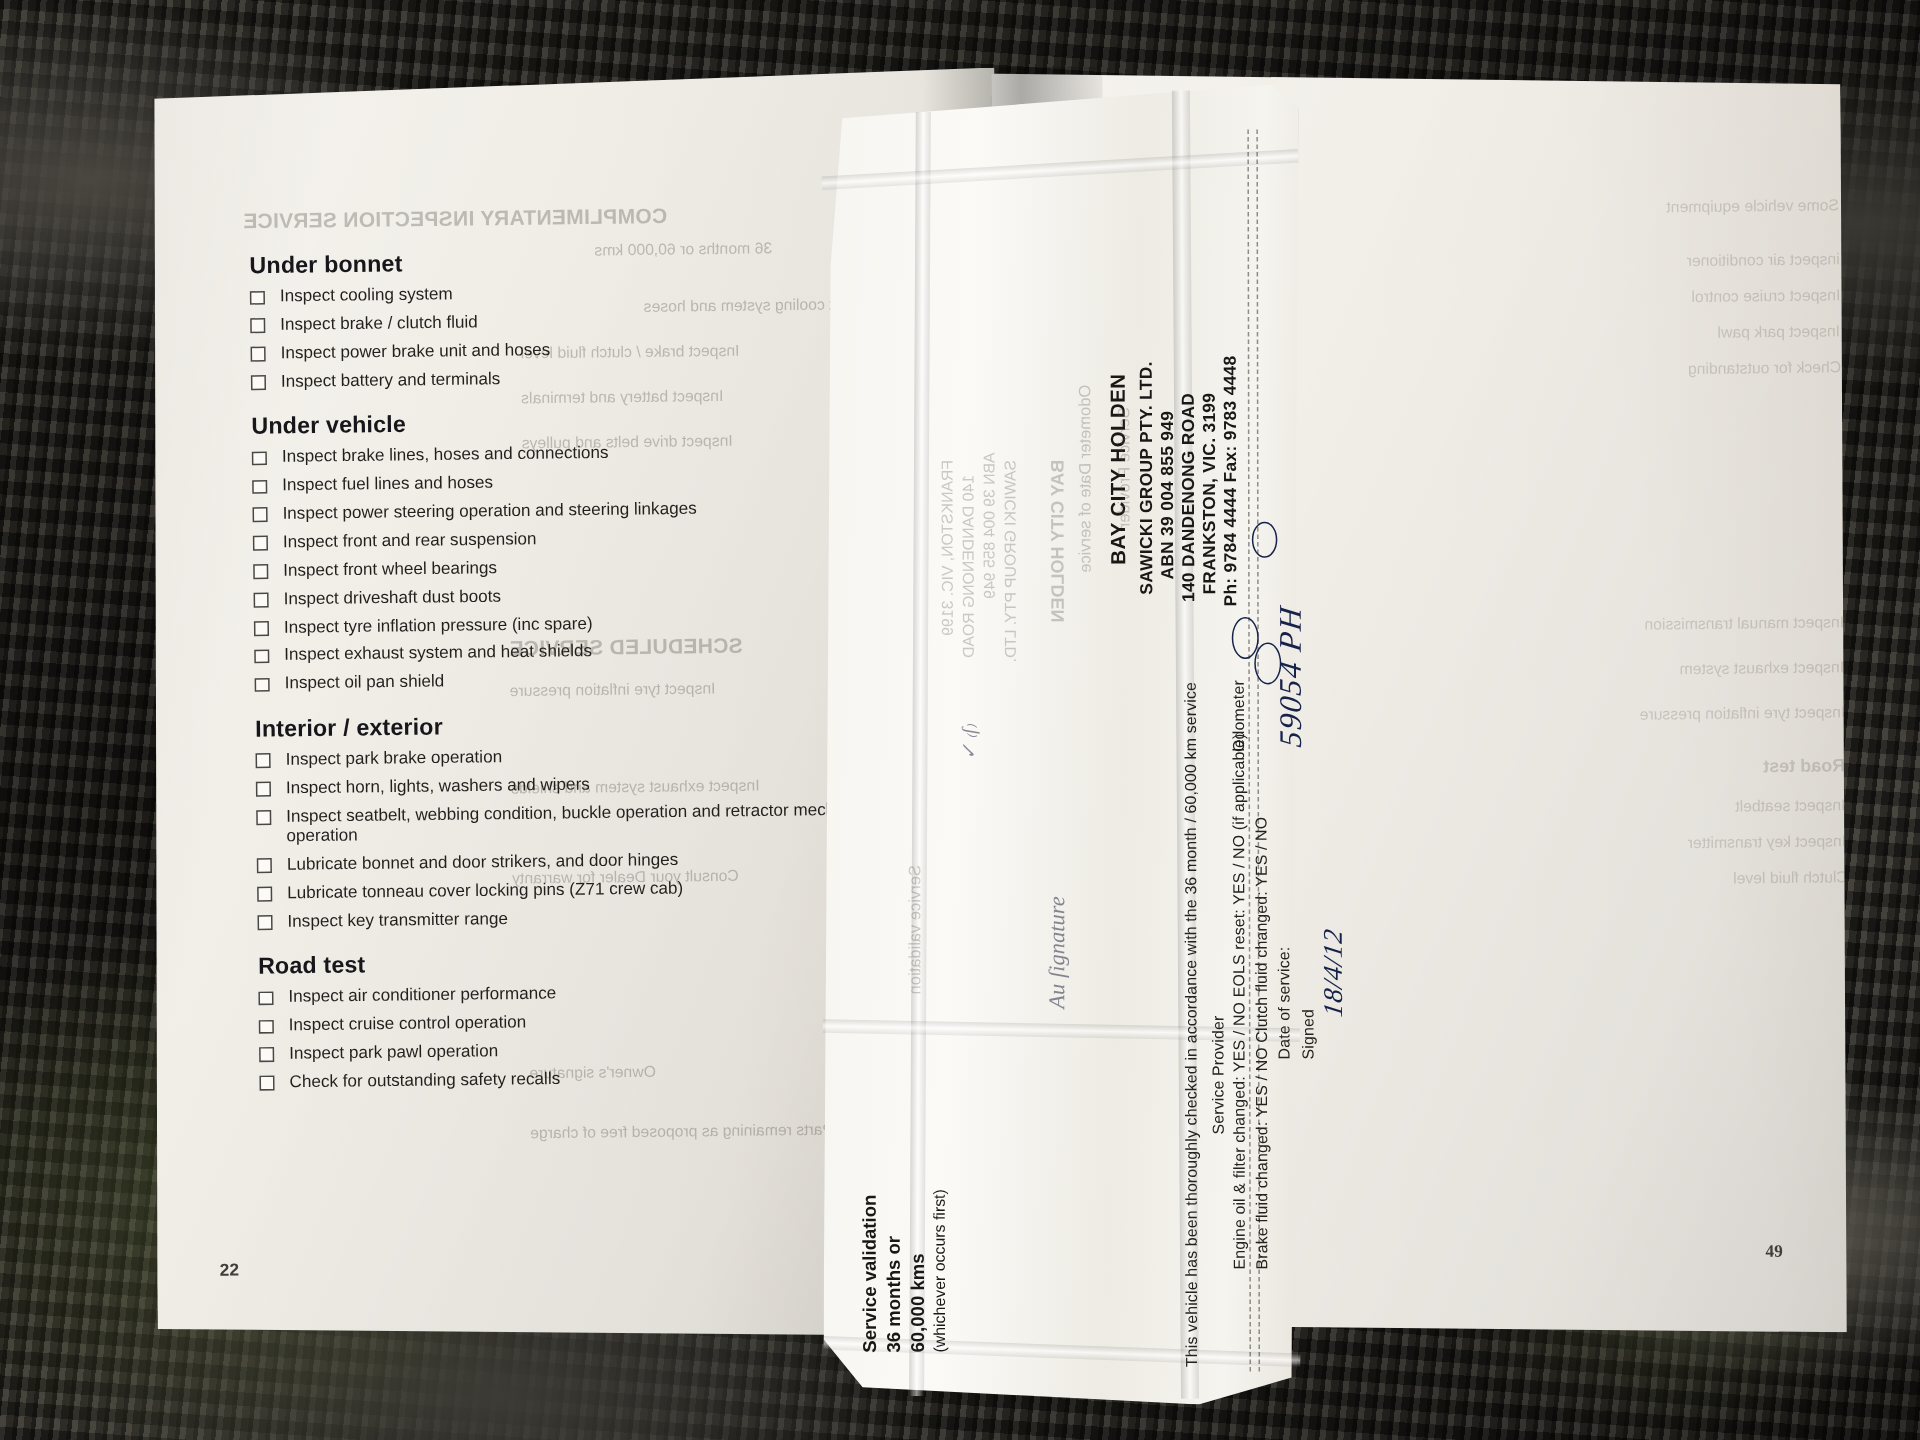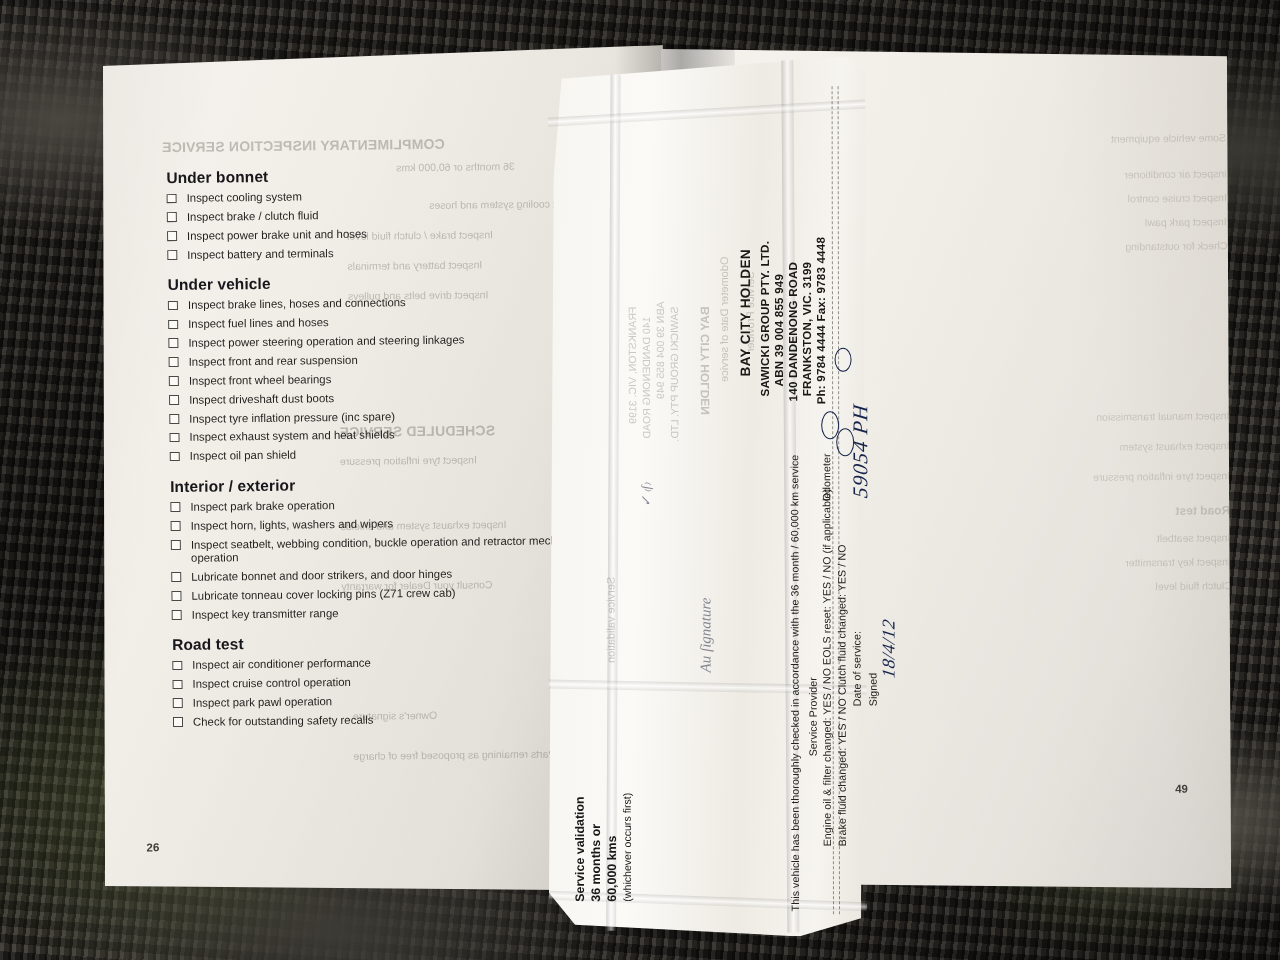--- a/index.html
+++ b/index.html
@@ -77,21 +77,21 @@
     position:absolute;left:0;top:1.5px;width:7.5px;height:7.5px;
     border:1px solid #4a4744;background:#fbfaf7;
   }
 
   
   .left-content{left:70px;top:118px;width:420px;}
   .page-num{
     position:absolute;font-size:11.5px;color:#403d3a;font-weight:bold;
   }
   .pn-left{left:42px;top:790px;}
-  .pn-right{right:56px;top:744px;}
+  .pn-right{right:56px;top:790px;font-family:Liberation Serif, serif;}
 
   
   .ghost{
     position:absolute;color:rgba(70,66,60,.30);
     transform:scaleX(-1);
     pointer-events:none;user-select:none;
   }
   .ghost-title{font-size:14px;font-weight:bold;letter-spacing:.2px;}
   .ghost-line{font-size:10.5px;line-height:14.5px;}
 
@@ -236,21 +236,21 @@
         <div class="h2">Road test</div>
         <ul class="list">
           <li><span class="box"></span><span>Inspect air conditioner performance</span></li>
           <li><span class="box"></span><span>Inspect cruise control operation</span></li>
           <li><span class="box"></span><span>Inspect park pawl operation</span></li>
           <li><span class="box"></span><span>Check for outstanding safety recalls</span></li>
         </ul>
 
       </div>
 
-      <div class="page-num pn-left">26</div>
+      <div class="page-num pn-left">22</div>
     </div>
 
     <div class="page page-right">
       <div class="page-sheen"></div>
 
       <div class="ghost-r" style="top:92px;">Some vehicle equipment</div>
       <div class="ghost-r" style="top:128px;">inspect air conditioner</div>
       <div class="ghost-r" style="top:152px;">Inspect cruise control</div>
       <div class="ghost-r" style="top:176px;">Inspect park pawl</div>
       <div class="ghost-r" style="top:200px;">Check for outstanding</div>

